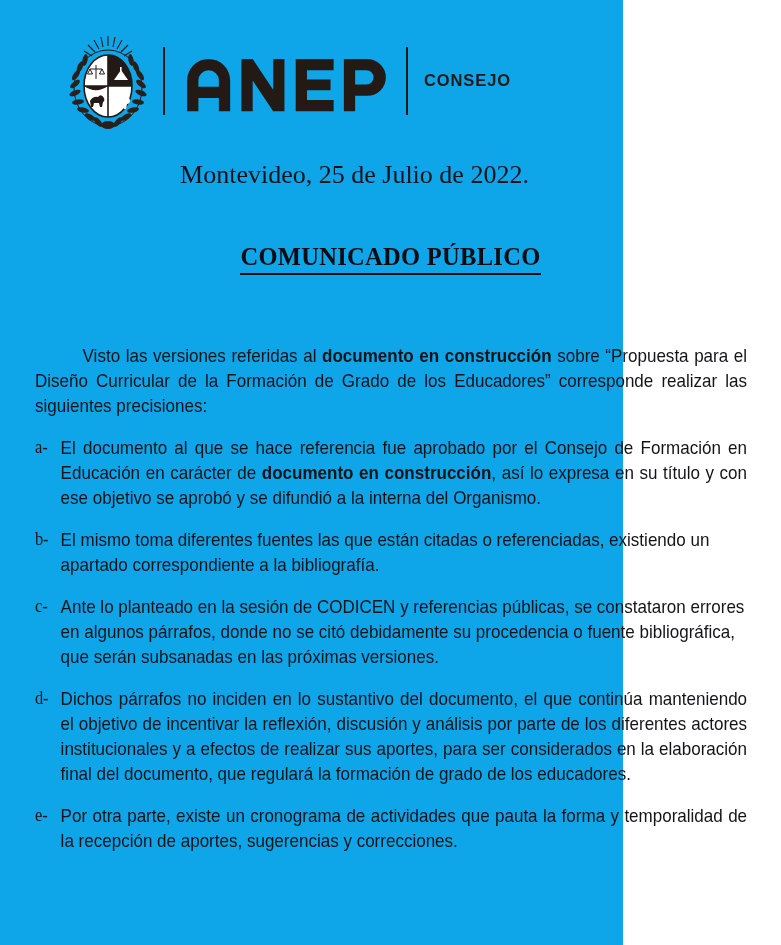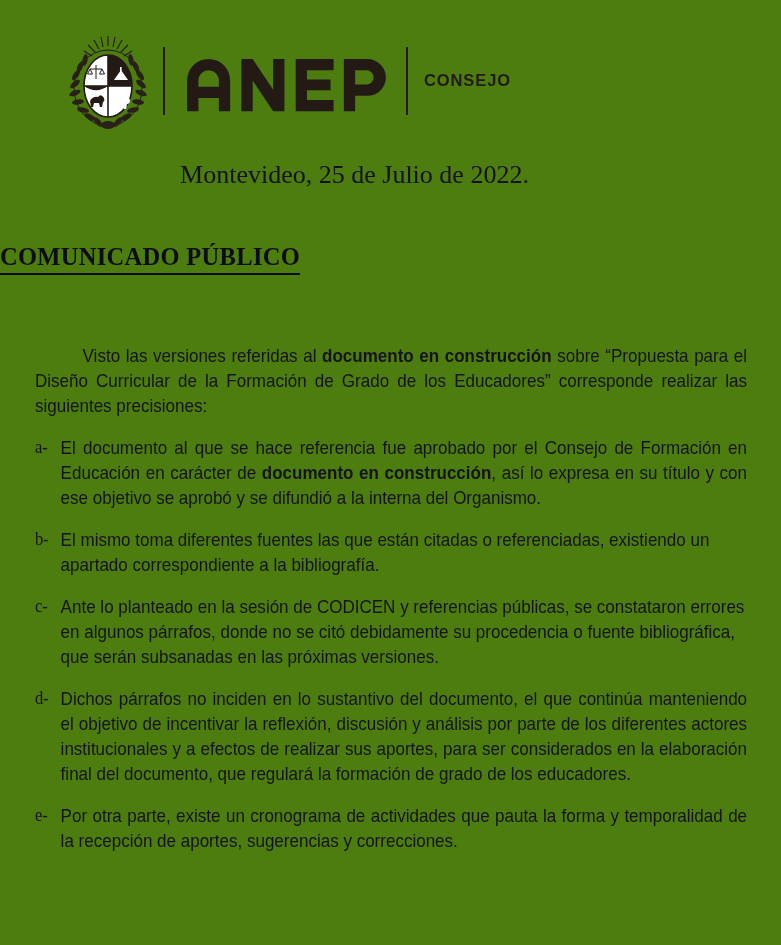--- a/index.html
+++ b/index.html
@@ -10,23 +10,23 @@
   body {
     width: 781px;
     height: 945px;
     position: relative;
     font-family: "Liberation Sans", sans-serif;
     color: #1a1a1a;
     overflow: hidden;
   }
 
   .page {
-    width: 781px;
+    width: 623px;
     height: 945px;
-    background: #4d7c0f;
+    background: #0ea5e9;
     position: relative;
     box-sizing: border-box;
   }
 
   
   .letterhead {
     position: absolute;
     left: 0;
     top: 26px;
     width: 781px;
@@ -88,20 +88,21 @@
     font-size: 26px;
     color: #14131a;
   }
 
   
   .doc-title {
     position: absolute;
     left: 0;
     top: 243px;
     width: 781px;
+    text-align: center;
     font-family: "Liberation Serif", serif;
     font-weight: bold;
     font-size: 24.5px;
     letter-spacing: 0.3px;
     color: #0d0c12;
   }
   .doc-title span {
     border-bottom: 2.4px solid #0d0c12;
     padding-bottom: 3px;
   }

